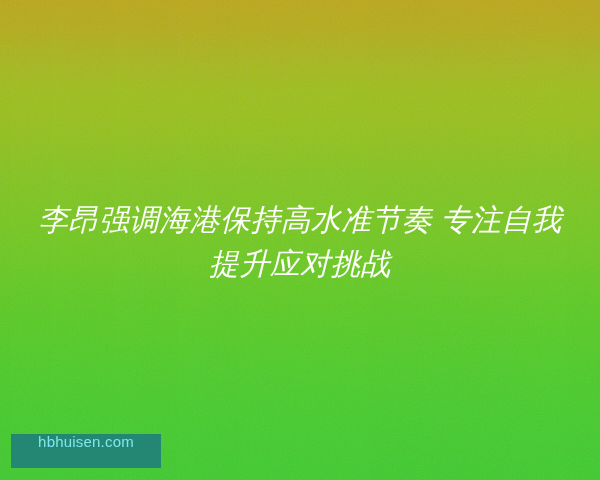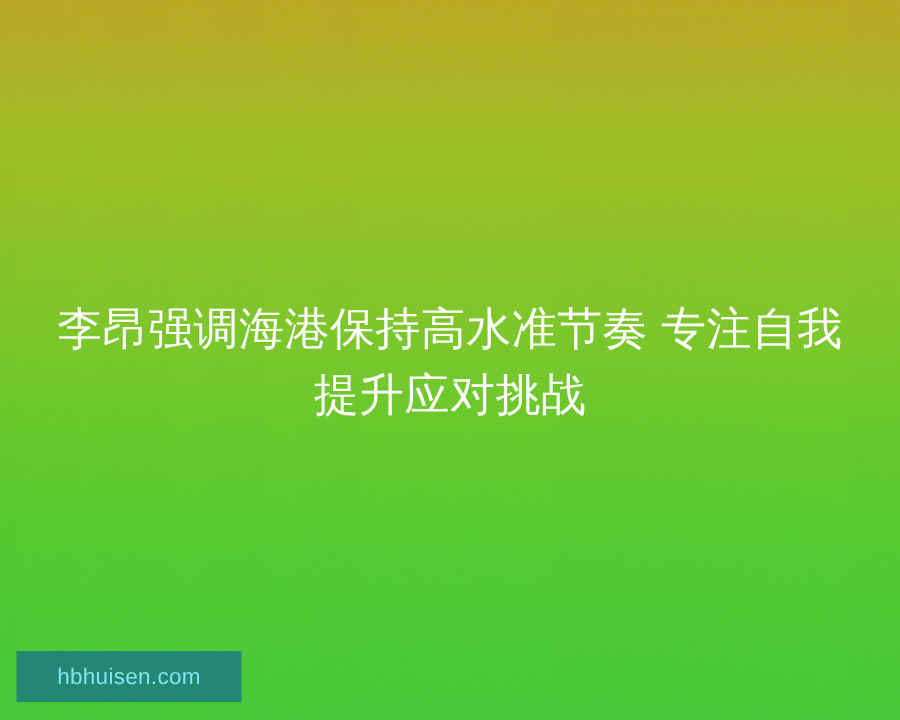--- a/index.html
+++ b/index.html
@@ -69,30 +69,31 @@
     width: 600px;
     padding: 0 26px;
     box-sizing: border-box;
     text-align: center;
     color: #fdfdfb;
     font-size: 30px;
     line-height: 44px;
     font-weight: 400;
     letter-spacing: 0.3px;
     text-rendering: optimizeLegibility;
+    font-style: italic;
   }
   .watermark {
     position: absolute;
     left: 11px;
     top: 434px;
     width: 150px;
     height: 34px;
     background: rgba(21,110,140,0.72);
     display: flex;
-    align-items: center;
+    align-items: flex-start;
     justify-content: center;
   }
   .watermark-label {
     color: #7fe6ef;
     font-size: 15px;
     line-height: 15px;
     letter-spacing: 0.2px;
     white-space: nowrap;
   }
 </style>

